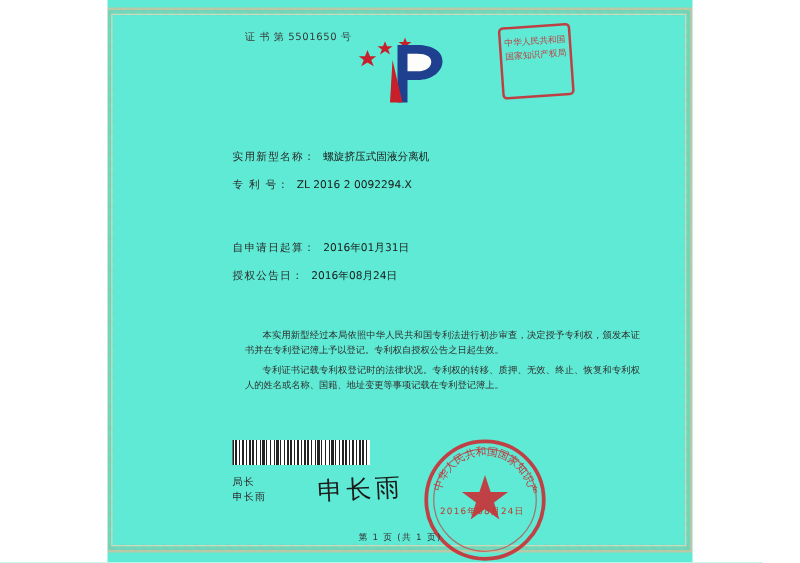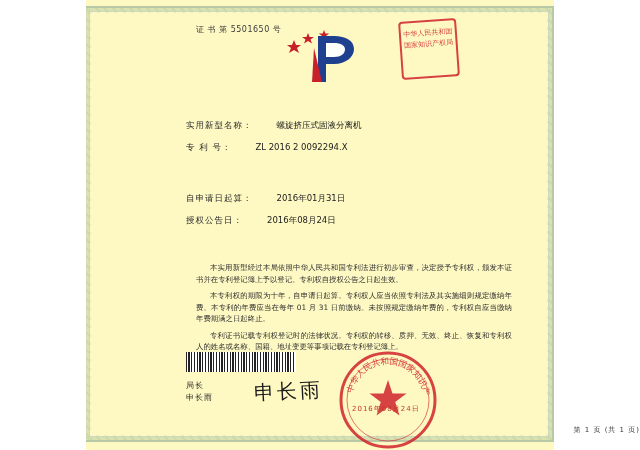--- a/index.html
+++ b/index.html
@@ -10,21 +10,21 @@
   body {
     width: 640px;
     height: 450px;
     overflow: hidden;
     font-family: "DejaVu Sans", sans-serif;
   }
   .page {
     position: relative;
     width: 640px;
     height: 450px;
-    background: #fef9c3;
+    background: #5eead4;
     overflow: hidden;
   }
   
   .border-outer {
     position: absolute;
     left: 84px;
     top: 6px;
     width: 470px;
     height: 436px;
     border: 2px solid #b9c9a8;
@@ -128,21 +128,21 @@
     color: #262626;
   }
   .field-row {
     display: flex;
     align-items: baseline;
     margin-bottom: 9.5px;
     white-space: nowrap;
   }
   .field-label {
     letter-spacing: 1px;
-    margin-right: 24px;
+    margin-right: 6px;
     color: #2a2a2a;
   }
   .field-value {
     color: #1a1a1a;
   }
 
   .fields2 {
     position: absolute;
     left: 186px;
     top: 193px;
@@ -215,21 +215,21 @@
     font-size: 7px;
     color: #c0392b;
     letter-spacing: 1px;
   }
 
   .page-footer {
     position: absolute;
     left: 0;
     right: 0;
     top: 425px;
-    text-align: right;
+    text-align: center;
     font-size: 7px;
     color: #333;
     letter-spacing: 1px;
   }
 </style>
 </head>
 <body>
 
 <div class="page">
 
@@ -277,21 +277,20 @@
       <span class="field-value">2016年01月31日</span>
     </div>
     <div class="field-row">
       <span class="field-label">授权公告日：</span>
       <span class="field-value">2016年08月24日</span>
     </div>
   </div>
 
   <div class="body-text">
     <p>本实用新型经过本局依照中华人民共和国专利法进行初步审查，决定授予专利权，颁发本证书并在专利登记簿上予以登记。专利权自授权公告之日起生效。</p>
-    <p>本专利权的期限为十年，自申请日起算。专利权人应当依照专利法及其实施细则规定缴纳年费。本专利的年费应当在每年 01 月 31 日前缴纳。未按照规定缴纳年费的，专利权自应当缴纳年费期满之日起终止。</p>
     <p>专利证书记载专利权登记时的法律状况。专利权的转移、质押、无效、终止、恢复和专利权人的姓名或名称、国籍、地址变更等事项记载在专利登记簿上。</p>
   </div>
 
   <div class="barcode"></div>
 
   <div class="signature-label">局长<br>申长雨</div>
   <div class="signature">申长雨</div>
 
   <div class="seal-main">
     <svg width="104" height="104" viewBox="0 0 104 104">

